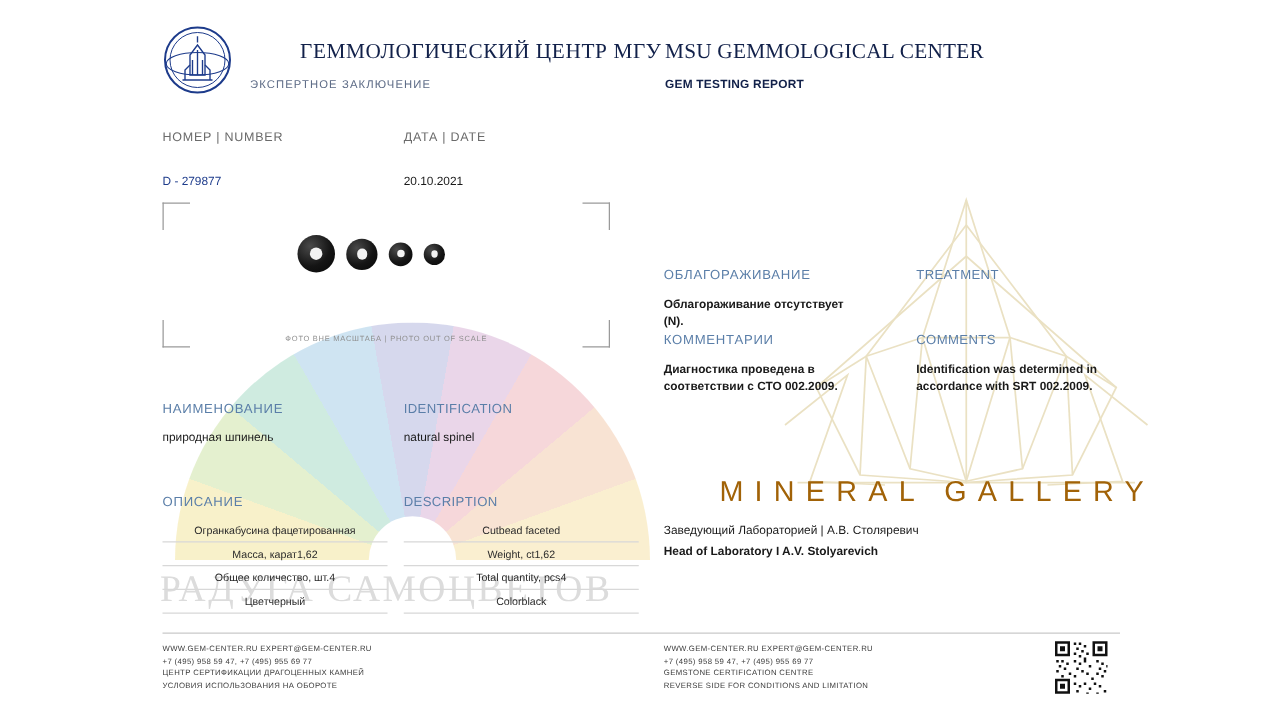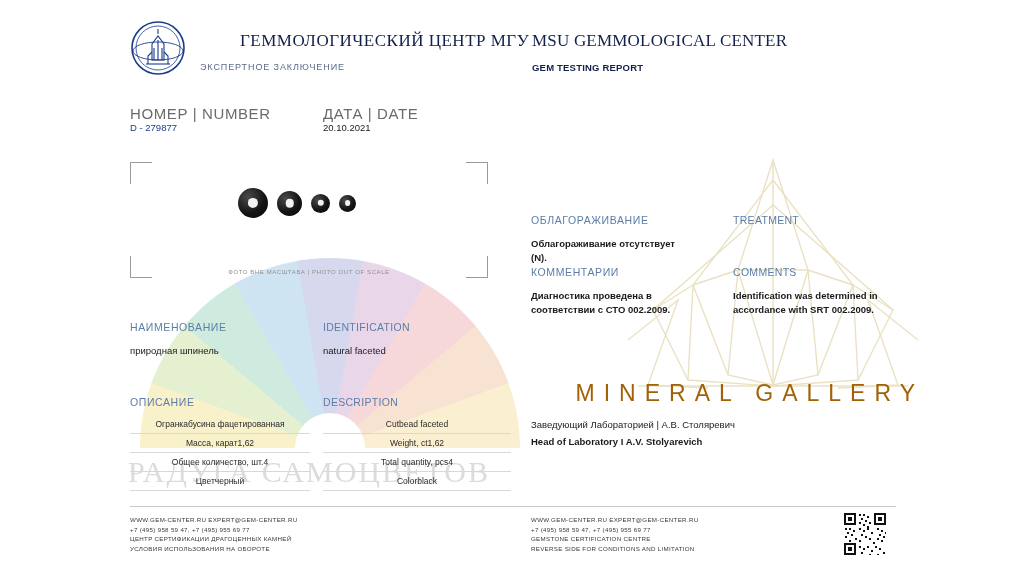--- a/index.html
+++ b/index.html
@@ -103,27 +103,27 @@
     font-size: 17px; letter-spacing: .2px; color: #12214a;
     font-family: "Liberation Serif", serif;
     white-space: nowrap;
   }
   .org-sub-en {
     position: absolute; left: 402px; top: 42px;
     font-size: 9.5px; font-weight: bold; letter-spacing: .2px; color: #12214a;
     white-space: nowrap;
   }
 
-  .lbl-muted { font-size: 15px; color: #6b6b6b; letter-spacing: .6px; }
+  .lbl-muted { font-size: 10px; color: #6b6b6b; letter-spacing: .6px; }
   .val-blue { font-size: 9.5px; color: #1d3b8b; }
   .val-dark { font-size: 9.5px; color: #1a1a1a; }
 
   .num-block { position: absolute; left: 130px; top: 105px; }
   .date-block { position: absolute; left: 323px; top: 105px; }
-  .num-block .v, .date-block .v { margin-top: 0; }
+  .num-block .v, .date-block .v { margin-top: 24px; }
 
   .photo-wrap { position: absolute; left: 130px; top: 162px; width: 358px; height: 116px; }
   .beads { position: absolute; left: 108px; top: 26px; display: flex; align-items: center; gap: 9px; }
   .bead { border-radius: 50%; position: relative; background: radial-gradient(circle at 34% 30%, #4a4a4a 0%, #151515 55%, #060606 100%); }
   .bead::after {
     content: ""; position: absolute; border-radius: 50%;
     background: #f3f3f3;
     left: 50%; top: 50%; transform: translate(-50%,-50%);
     width: 34%; height: 34%;
   }
@@ -256,21 +256,21 @@
     </div>
     <div class="photo-note">ФОТО ВНЕ МАСШТАБА | PHOTO OUT OF SCALE</div>
   </div>
 
   <div class="name-ru">
     <div class="sec-h-ru">НАИМЕНОВАНИЕ</div>
     <div class="v">природная шпинель</div>
   </div>
   <div class="name-en">
     <div class="sec-h-en">IDENTIFICATION</div>
-    <div class="v">natural faceted</div>
+    <div class="v">natural spinel</div>
   </div>
 
   <div class="desc-ru-h sec-h-ru">ОПИСАНИЕ</div>
   <div class="desc-en-h sec-h-en">DESCRIPTION</div>
 
   <div class="tbl ru">
     <div class="row">
       <span class="k">Огранка</span>
       <span class="v">бусина фацетированная</span>
     </div>

